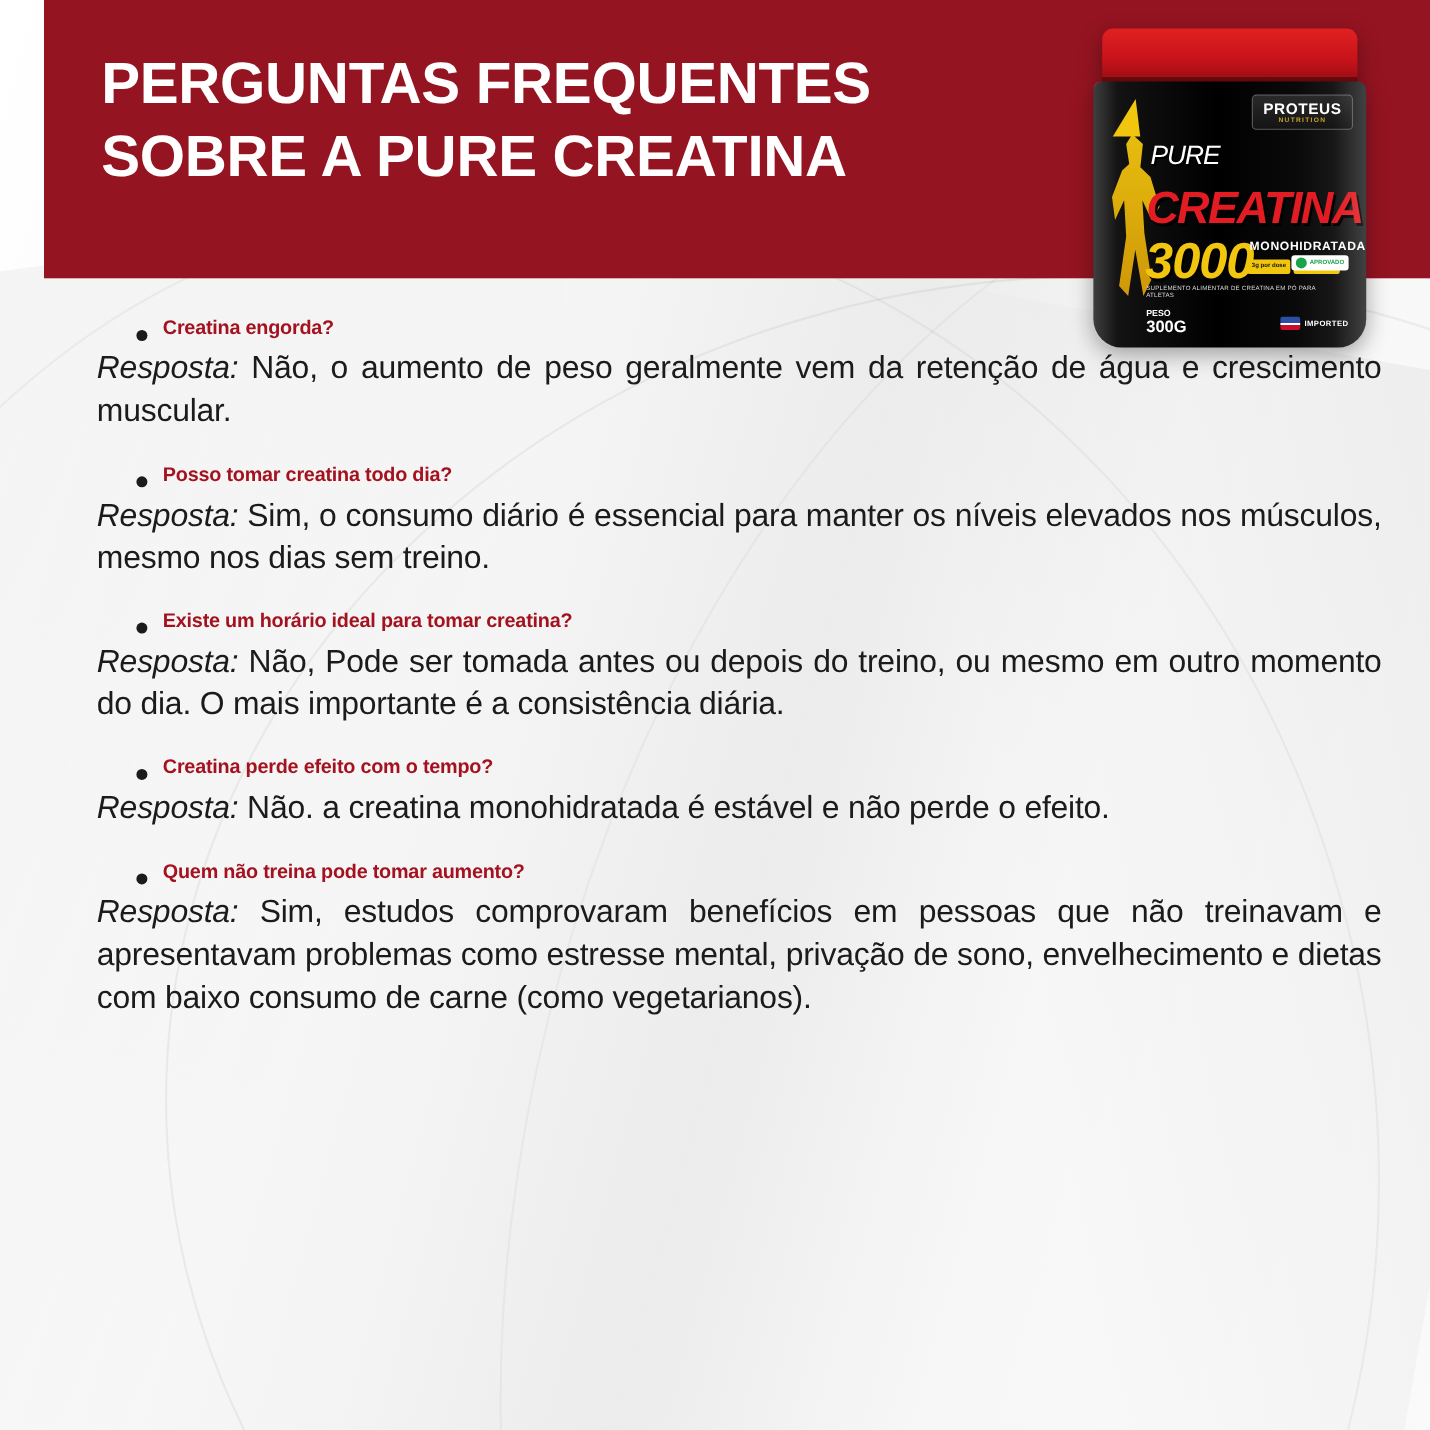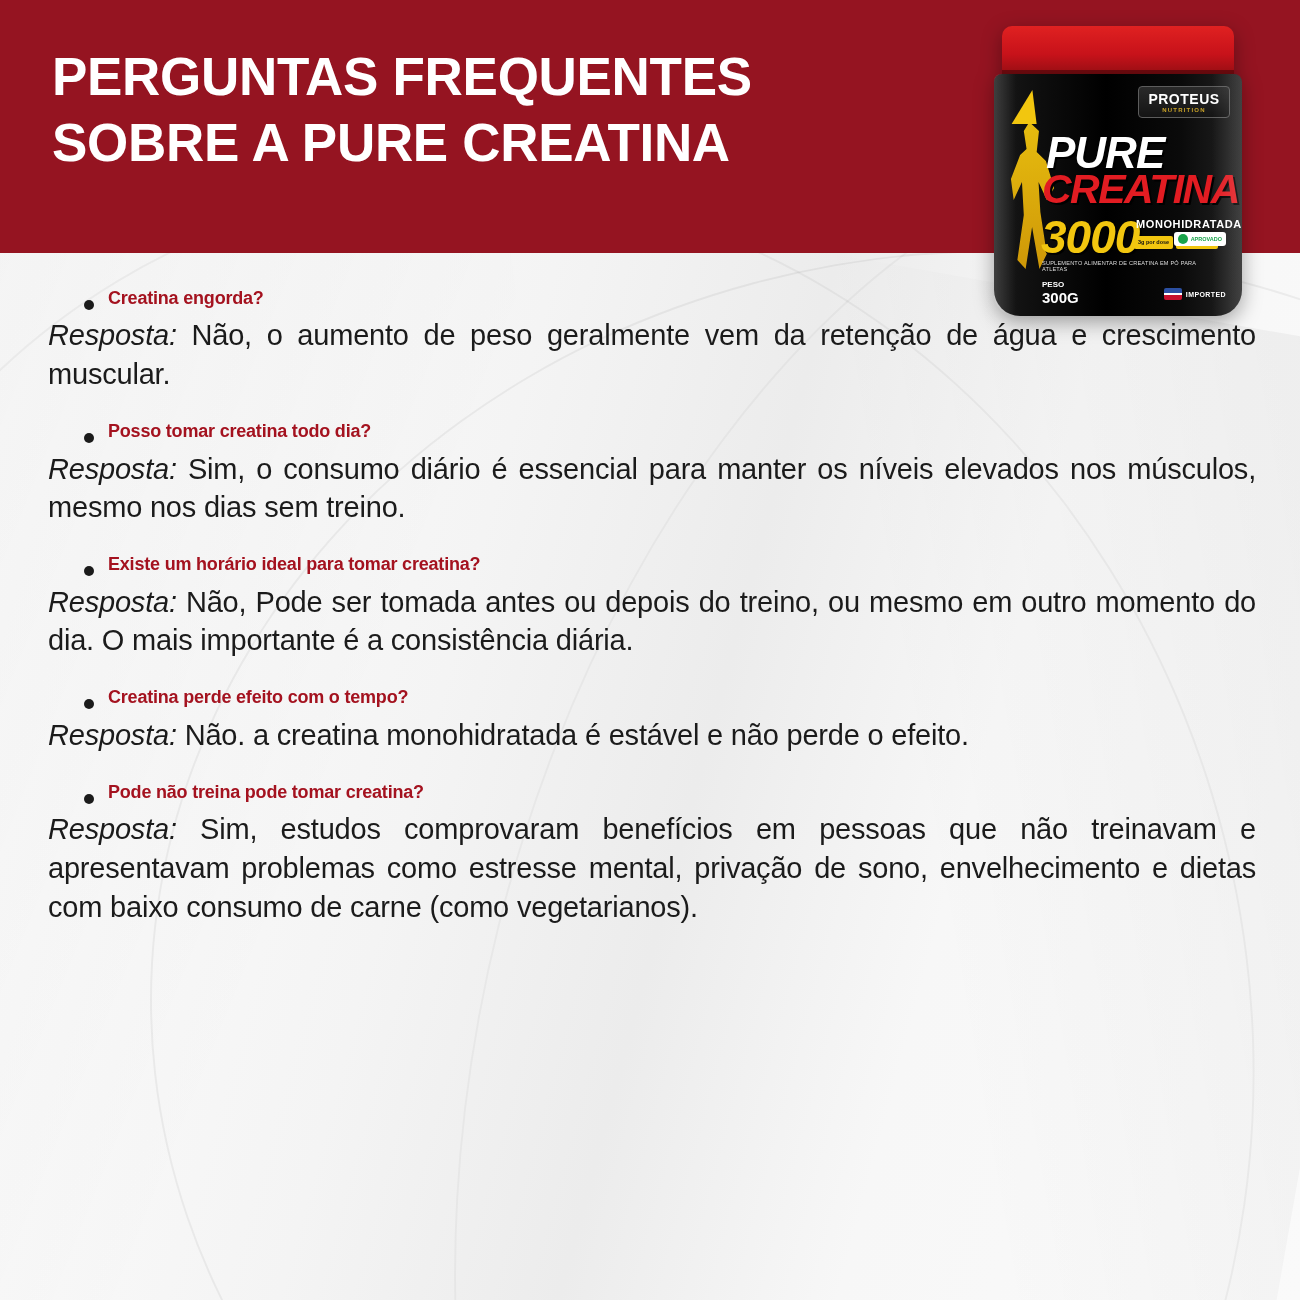--- a/index.html
+++ b/index.html
@@ -13,20 +13,21 @@
     position: relative;
   }
 
   .page {
     position: relative;
     width: 1300px;
     height: 1300px;
     background:
       linear-gradient(105deg, #ffffff 0%, #f4f4f4 38%, #ececec 55%, #f7f7f7 72%, #fafafa 100%);
     overflow: hidden;
+    padding-left: 40px;
   }
 
   
   .swoosh {
     position: absolute;
     border-radius: 50%;
     border: 2px solid rgba(0,0,0,0.045);
     pointer-events: none;
   }
   .swoosh.s1 { width: 1500px; height: 1700px; left: -250px; top: 180px; transform: rotate(-12deg); }
@@ -118,21 +119,21 @@
     border-radius: 4px;
     color: #ffffff;
     font-size: 14px;
     font-weight: 700;
     letter-spacing: 0.5px;
     display: flex; flex-direction: column; align-items: center; justify-content: center;
   }
   .brand-badge .sub { font-size: 6px; color: #c9a227; letter-spacing: 1.2px; font-weight: 700; }
   .word-pure {
     position: absolute; left: 52px; top: 54px;
-    font-size: 44px; font-weight: 700; font-style: italic;
+    font-size: 24px; font-weight: 400; font-style: italic;
     color: #ffffff; letter-spacing: -1px;
     text-shadow: 2px 2px 0 #000;
   }
   .word-creatina {
     position: absolute; left: 48px; top: 92px;
     font-size: 41px; font-weight: 800; font-style: italic;
     color: #e21c22; letter-spacing: -1.5px;
     text-shadow: 2px 2px 0 #000;
   }
   .word-3000 {
@@ -291,19 +292,19 @@
       <div class="faq-q">
         <span class="bullet"></span>
         <span class="q-text">Creatina perde efeito com o tempo?</span>
       </div>
       <p class="faq-a"><span class="lbl">Resposta:</span><span> Não. a creatina monohidratada é estável e não perde o efeito.</span></p>
     </section>
 
     <section class="faq-item">
       <div class="faq-q">
         <span class="bullet"></span>
-        <span class="q-text">Pode não treina pode tomar creatina?</span>
+        <span class="q-text">Quem não treina pode tomar aumento?</span>
       </div>
       <p class="faq-a"><span class="lbl">Resposta:</span><span> Sim, estudos comprovaram benefícios em pessoas que não treinavam e apresentavam problemas como estresse mental, privação de sono, envelhecimento e dietas com baixo consumo de carne (como vegetarianos).</span></p>
     </section>
 
   </main>
 </div>
 
 </body></html>

